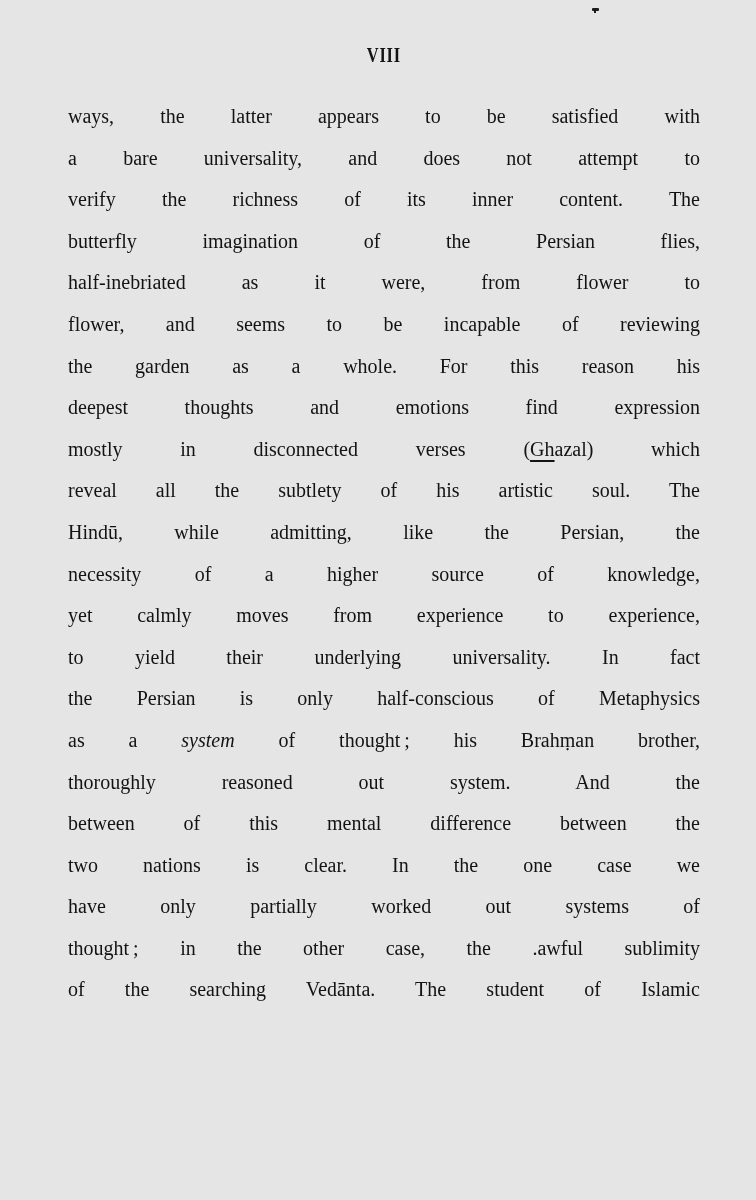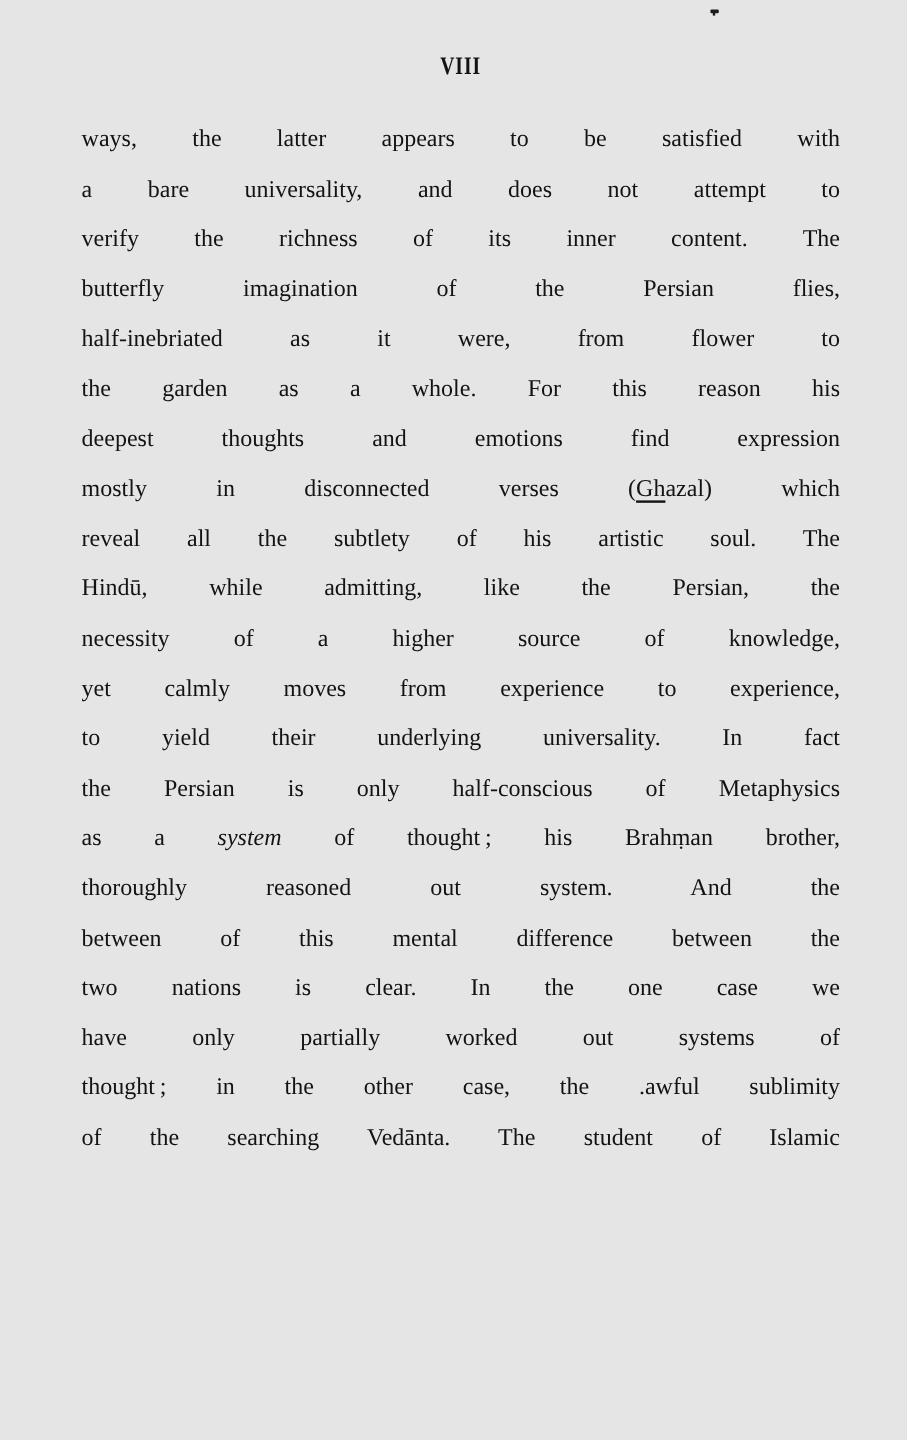--- a/index.html
+++ b/index.html
@@ -81,20 +81,21 @@
   <div class="speck"></div>
   <div class="header">
     <span class="page-number">VIII</span>
   </div>
   <div class="body-text">
       <div class="line"><span>ways, the latter appears to be satisfied with</span></div>
       <div class="line"><span>a bare universality, and does not attempt to</span></div>
       <div class="line"><span>verify the richness of its inner content. The</span></div>
       <div class="line"><span>butterfly imagination of the Persian flies,</span></div>
       <div class="line"><span>half-inebriated as it were, from flower to</span></div>
+      <div class="line"><span>flower, and seems to be incapable of reviewing</span></div>
       <div class="line"><span>the garden as a whole. For this reason his</span></div>
       <div class="line"><span>deepest thoughts and emotions find expression</span></div>
       <div class="line"><span>mostly in disconnected verses (</span><span class="seg-underline">Gh</span><span>azal) which</span></div>
       <div class="line"><span>reveal all the subtlety of his artistic soul. The</span></div>
       <div class="line"><span>Hindū, while admitting, like the Persian, the</span></div>
       <div class="line"><span>necessity of a higher source of knowledge,</span></div>
       <div class="line"><span>yet calmly moves from experience to experience,</span></div>
       <div class="line"><span>to yield their underlying universality. In fact</span></div>
       <div class="line"><span>the Persian is only half-conscious of Metaphysics</span></div>
       <div class="line"><span>as a </span><span class="seg-italic">system</span><span> of thought ; his Brahṃan brother,</span></div>

